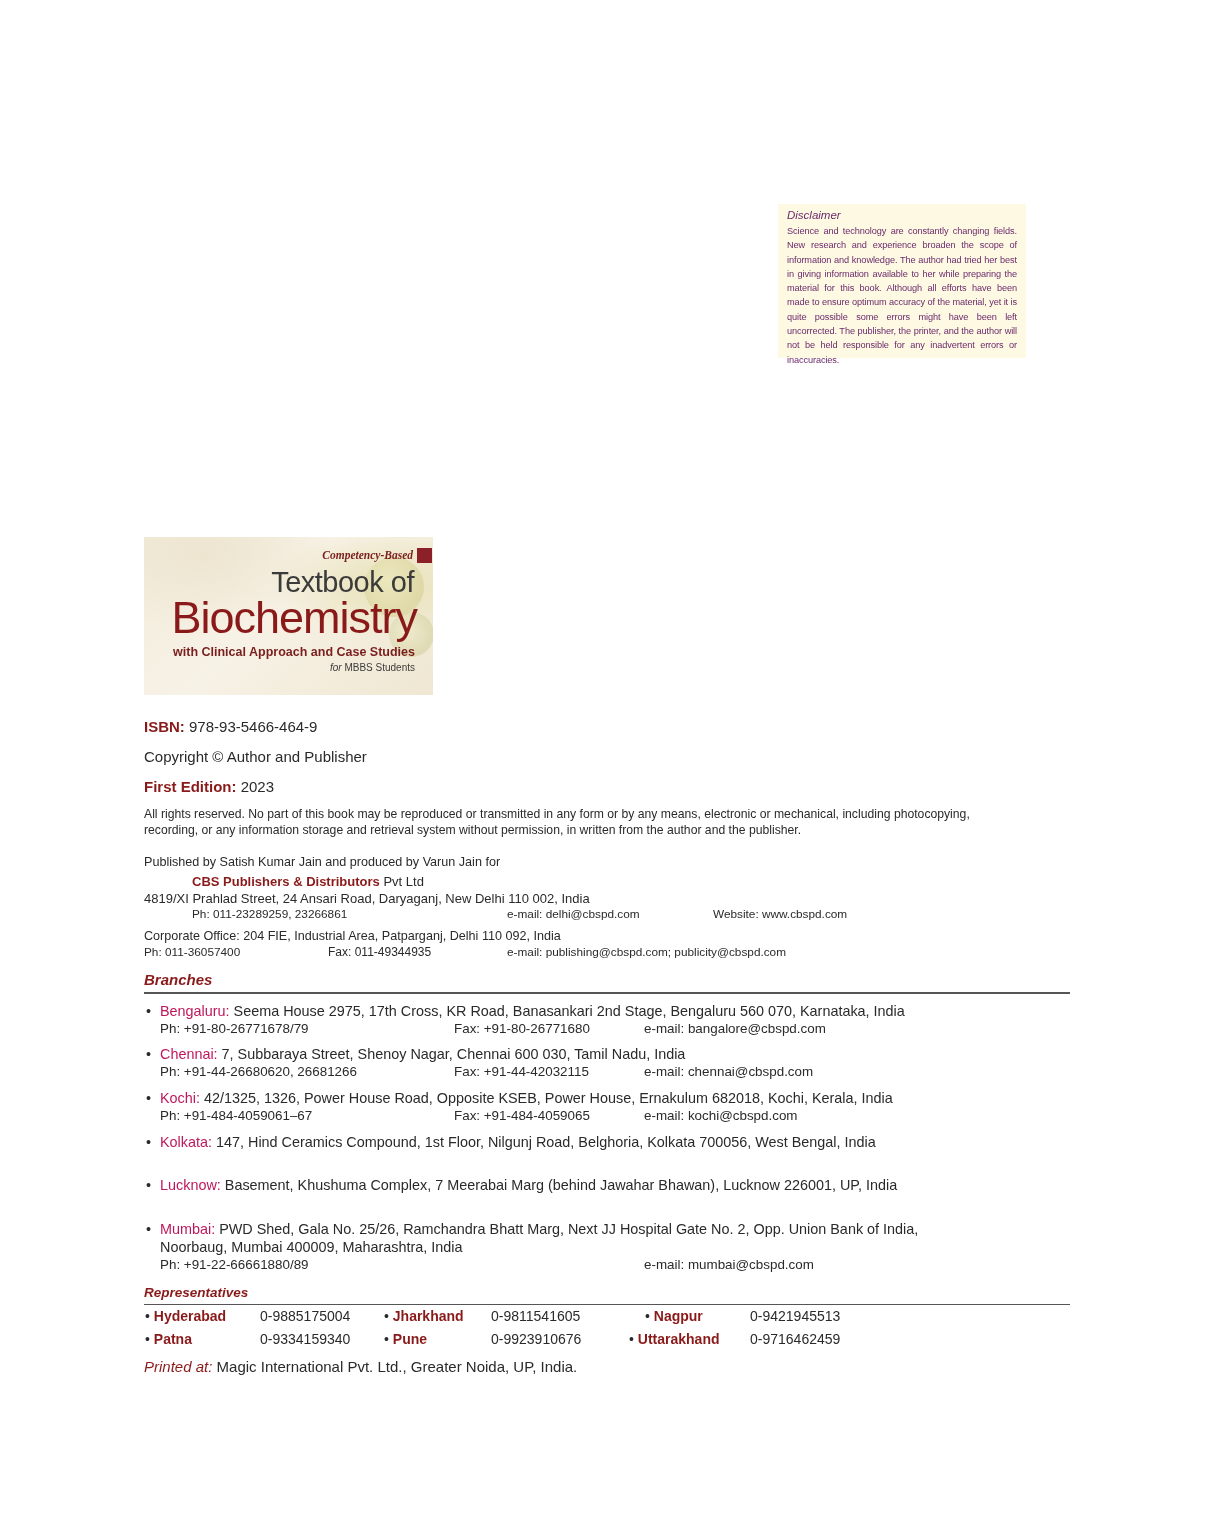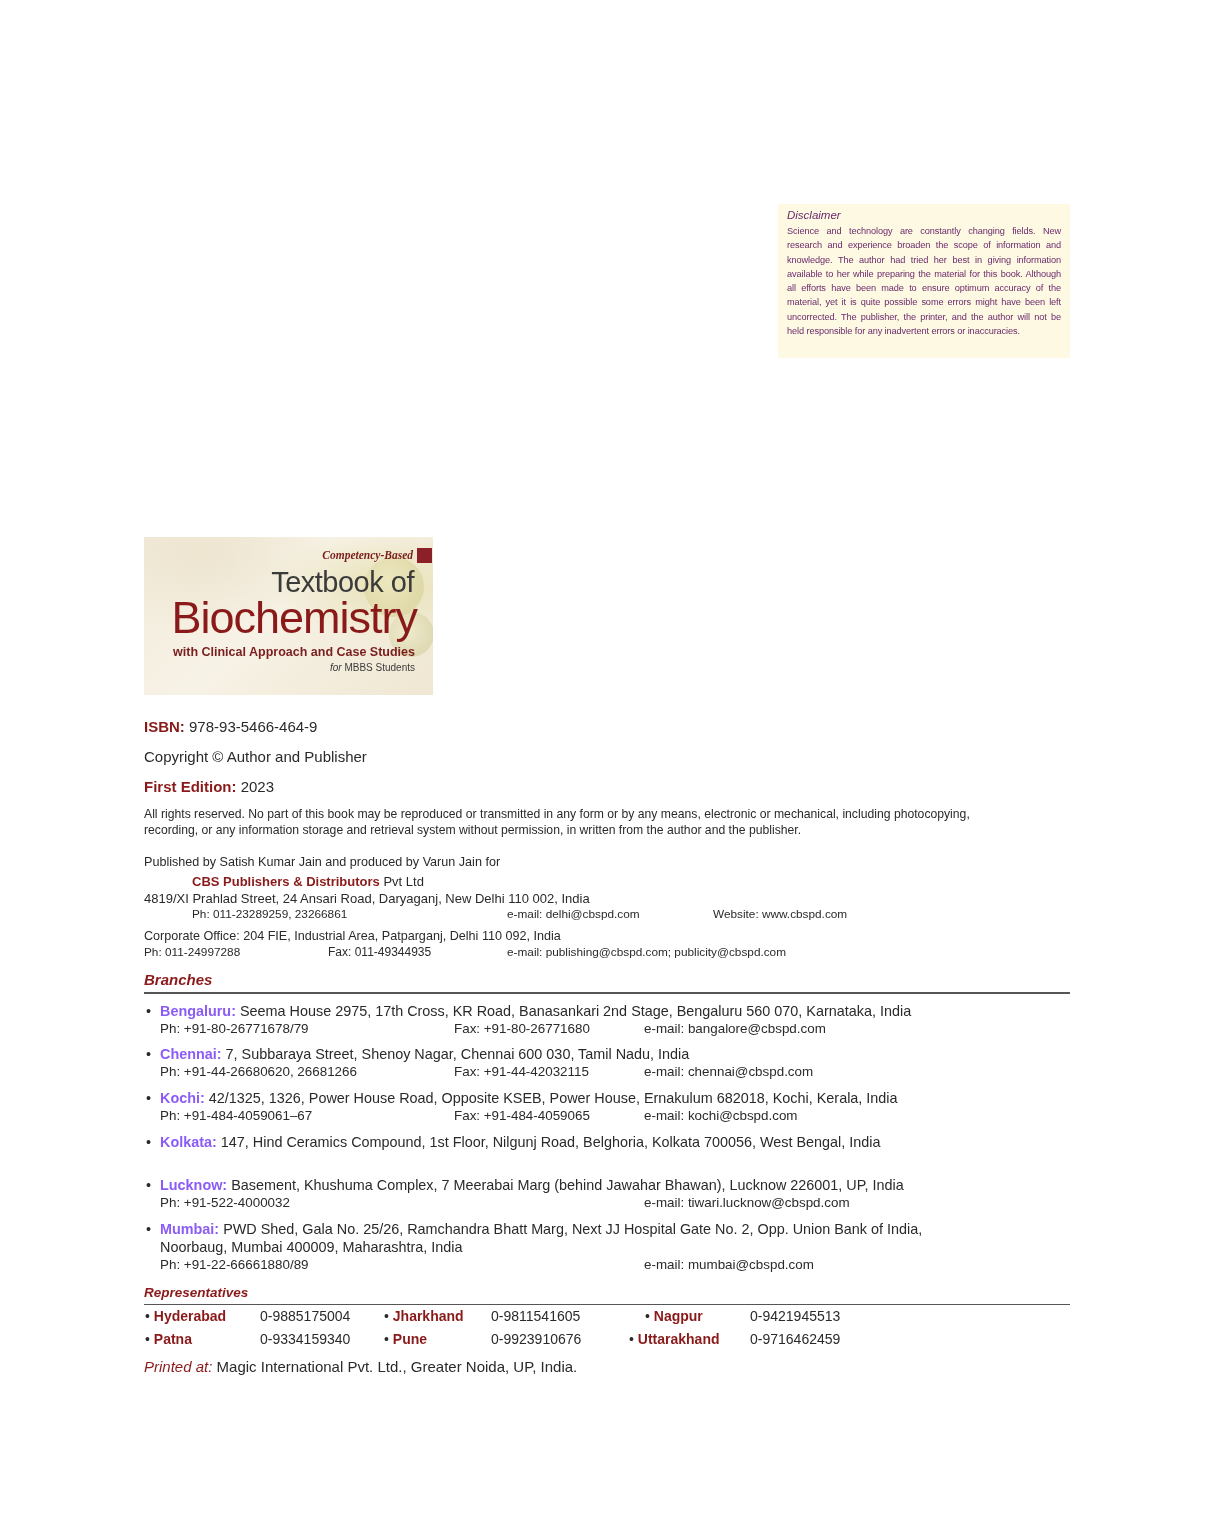--- a/index.html
+++ b/index.html
@@ -1,20 +1,20 @@
 <!DOCTYPE html>
 <html><head>
 <meta charset="utf-8">
 <style>
   html, body { margin: 0; padding: 0; background: #ffffff; }
   body { width: 1214px; height: 1533px; position: relative; font-family: "Liberation Sans", "DejaVu Sans", sans-serif; color: #2a2a2a; overflow: hidden; }
   .abs { position: absolute; }
 
   
-  .disclaimer { left: 778px; top: 204px; width: 292px; height: 154px; background: #fdf9e3; box-sizing: border-box; padding: 5px 9px 0 9px; color: #6b2a6b; }
+  .disclaimer { left: 778px; top: 204px; width: 248px; height: 154px; background: #fdf9e3; box-sizing: border-box; padding: 5px 9px 0 9px; color: #6b2a6b; }
   .disclaimer .title { font-style: italic; font-size: 11.5px; margin-bottom: 3px; }
   .disclaimer .body { font-size: 9.2px; line-height: 14.3px; text-align: justify; letter-spacing: -0.1px; }
 
   
   .cover { left: 144px; top: 537px; width: 289px; height: 158px; overflow: hidden;
     background: radial-gradient(ellipse at 85% 30%, #e8e2b8 0%, rgba(232,226,184,0) 35%),
                 radial-gradient(ellipse at 20% 10%, #ede5d0 0%, rgba(237,229,208,0) 40%),
                 linear-gradient(135deg, #f3ecdc 0%, #f7f2e6 45%, #efe7d2 100%); }
   .cover .blob1 { left: 220px; top: 20px; width: 60px; height: 60px; border-radius: 50%; background: radial-gradient(circle at 40% 40%, #eeeac0, #d9d29a 70%, rgba(217,210,154,0)); opacity: 0.7; }
   .cover .blob2 { left: 245px; top: 75px; width: 45px; height: 45px; border-radius: 50%; background: radial-gradient(circle at 40% 40%, #ecebc8, #d3cf9c 70%, rgba(211,207,156,0)); opacity: 0.6; }
@@ -47,21 +47,21 @@
   .sect-title { font-style: italic; font-weight: bold; color: #8a1a1a; }
   .branches-title { left: 144px; top: 971px; font-size: 15px; }
   .rule { left: 144px; width: 926px; height: 1px; background: #555; }
   .rule1 { top: 992px; height: 1.5px; }
   .rule2 { top: 1304px; }
 
   .branch { left: 146px; width: 930px; font-size: 14.4px; }
   .branch .line { white-space: nowrap; height: 18px; line-height: 18px; }
   .branch .sub { padding-left: 14px; font-size: 13.4px; position: relative; }
   .branch .bullet { display: inline-block; width: 14px; }
-  .branch .city { font-weight: bold; color: #8b5cf6; }
+  .branch .city { font-weight: normal; color: #be185d; }
   .fax { position: absolute; left: 308px; }
   .email { position: absolute; left: 498px; }
 
   .reps-title { left: 144px; top: 1285px; font-size: 13.5px; }
   .rep { font-size: 14px; }
   .rep .rb { font-weight: bold; color: #8a1a1a; }
 
   .printed { left: 144px; top: 1358px; font-size: 15px; }
   .printed i { color: #8a1a1a; }
 </style>
@@ -99,21 +99,21 @@
 <div class="abs pubby">Published by Satish Kumar Jain and produced by Varun Jain for</div>
 <div class="abs cbs">
   <span class="lbl-bold">CBS Publishers &amp; Distributors</span>
   <span>Pvt Ltd</span>
 </div>
 <div class="abs addr1">4819/XI Prahlad Street, 24 Ansari Road, Daryaganj, New Delhi 110 002, India</div>
 <div class="abs ph1">Ph: 011-23289259, 23266861</div>
 <div class="abs email1">e-mail: delhi@cbspd.com</div>
 <div class="abs web1">Website: www.cbspd.com</div>
 <div class="abs corp">Corporate Office: 204 FIE, Industrial Area, Patparganj, Delhi 110 092, India</div>
-<div class="abs ph2">Ph: 011-24997288</div>
+<div class="abs ph2">Ph: 011-36057400</div>
 <div class="abs fax2">Fax: 011-49344935</div>
 <div class="abs email2">e-mail: publishing@cbspd.com; publicity@cbspd.com</div>
 
 <div class="abs sect-title branches-title">Branches</div>
 <div class="abs rule rule1"></div>
 
 <div class="abs branch" style="top:1002px;">
   <div class="line"><span class="bullet">•</span><span class="city">Bengaluru:</span><span> Seema House 2975, 17th Cross, KR Road, Banasankari 2nd Stage, Bengaluru 560 070, Karnataka, India</span></div>
   <div class="line sub"><span>Ph: +91-80-26771678/79</span><span class="fax">Fax: +91-80-26771680</span><span class="email">e-mail: bangalore@cbspd.com</span></div>
 </div>
@@ -127,21 +127,20 @@
   <div class="line"><span class="bullet">•</span><span class="city">Kochi:</span><span> 42/1325, 1326, Power House Road, Opposite KSEB, Power House, Ernakulum 682018, Kochi, Kerala, India</span></div>
   <div class="line sub"><span>Ph: +91-484-4059061–67</span><span class="fax">Fax: +91-484-4059065</span><span class="email">e-mail: kochi@cbspd.com</span></div>
 </div>
 
 <div class="abs branch" style="top:1133px;">
   <div class="line"><span class="bullet">•</span><span class="city">Kolkata:</span><span> 147, Hind Ceramics Compound, 1st Floor, Nilgunj Road, Belghoria, Kolkata 700056, West Bengal, India</span></div>
 </div>
 
 <div class="abs branch" style="top:1176px;">
   <div class="line"><span class="bullet">•</span><span class="city">Lucknow:</span><span> Basement, Khushuma Complex, 7 Meerabai Marg (behind Jawahar Bhawan), Lucknow 226001, UP, India</span></div>
-  <div class="line sub"><span>Ph: +91-522-4000032</span><span class="email">e-mail: tiwari.lucknow@cbspd.com</span></div>
 </div>
 
 <div class="abs branch" style="top:1220px;">
   <div class="line"><span class="bullet">•</span><span class="city">Mumbai:</span><span> PWD Shed, Gala No. 25/26, Ramchandra Bhatt Marg, Next JJ Hospital Gate No. 2, Opp. Union Bank of India,</span></div>
   <div class="line" style="padding-left:14px;"><span>Noorbaug, Mumbai 400009, Maharashtra, India</span></div>
   <div class="line sub"><span>Ph: +91-22-66661880/89</span><span class="email">e-mail: mumbai@cbspd.com</span></div>
 </div>
 
 <div class="abs sect-title reps-title">Representatives</div>
 <div class="abs rule rule2"></div>

